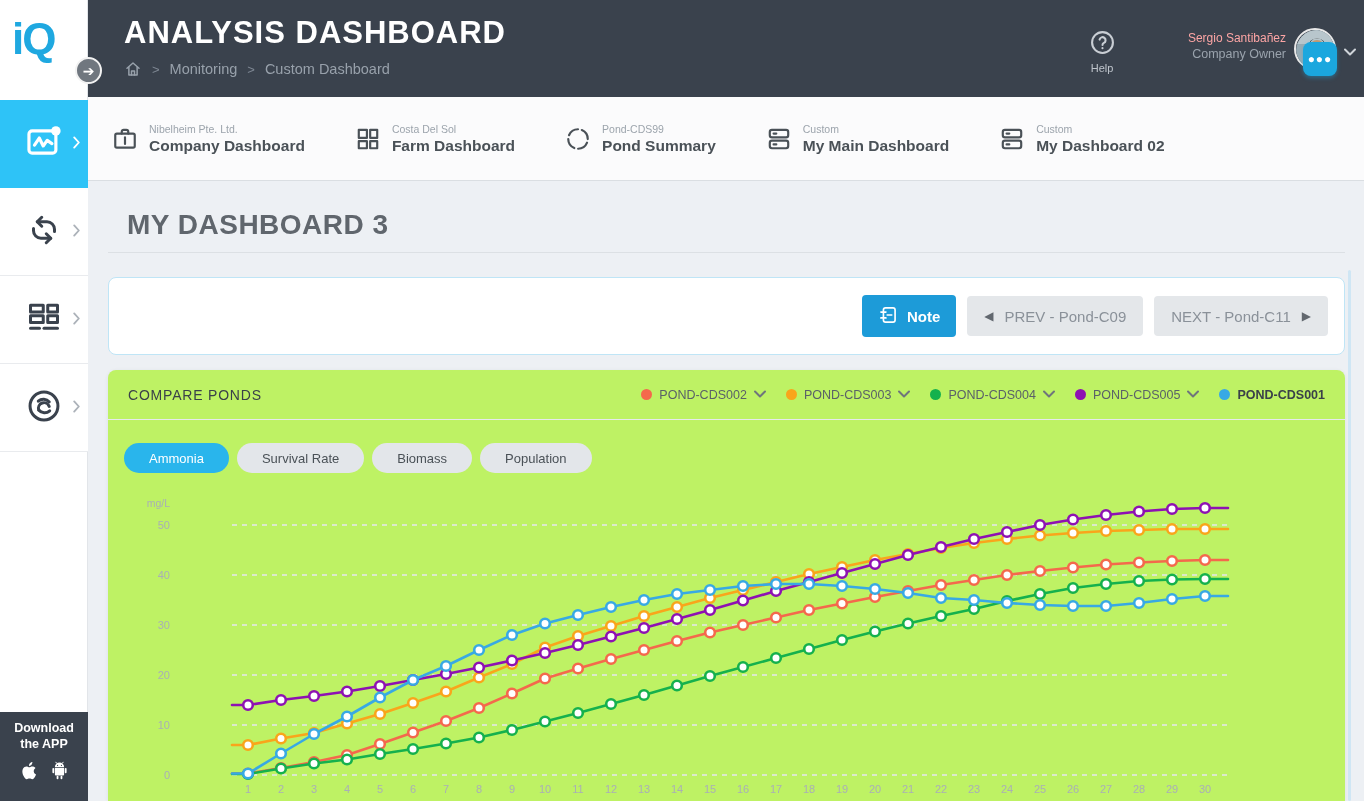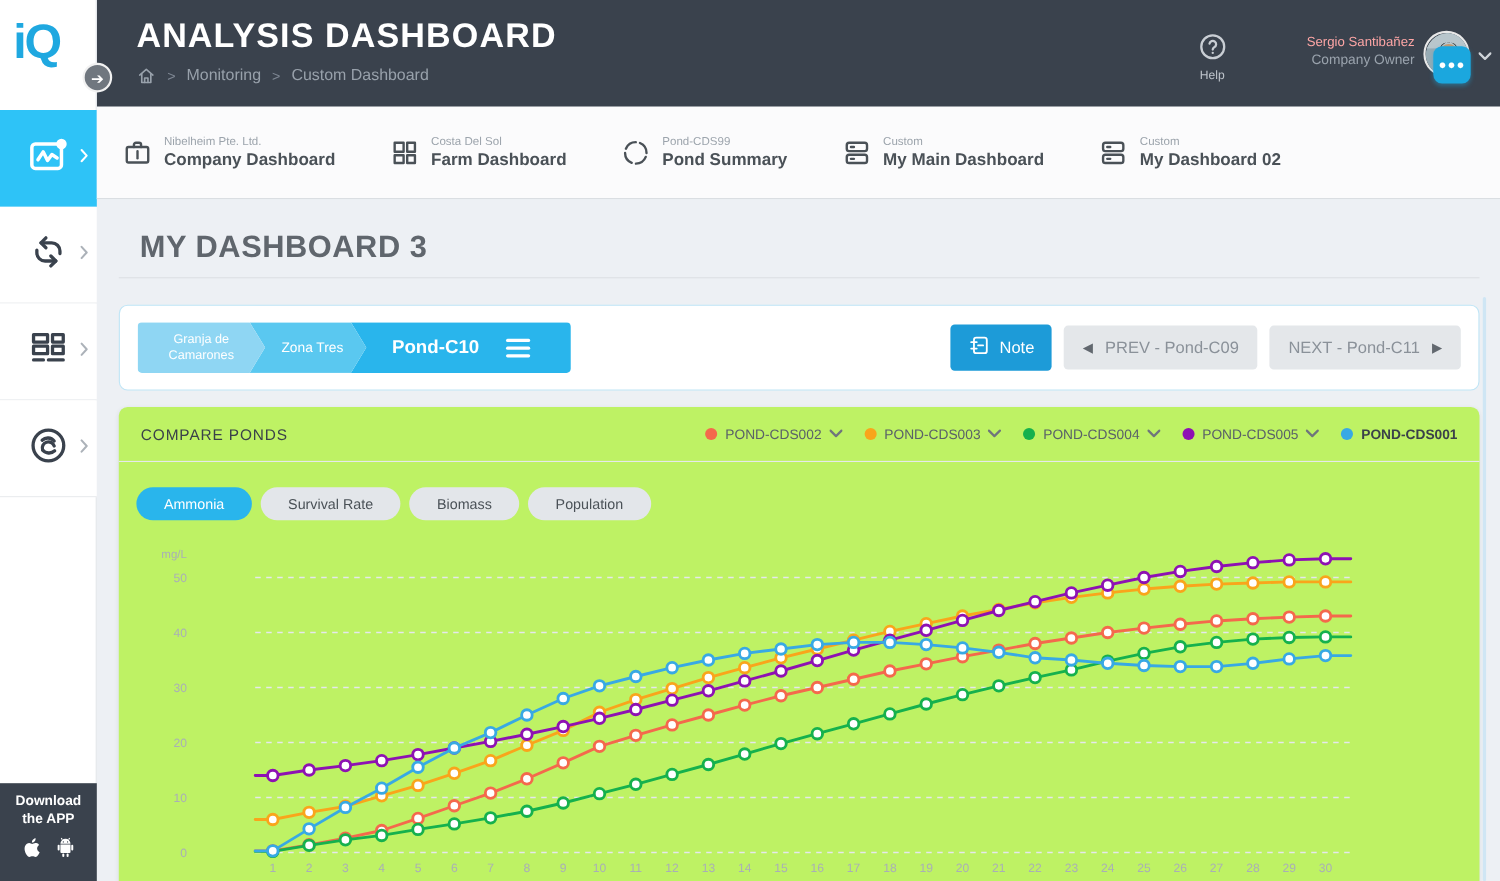--- a/index.html
+++ b/index.html
@@ -49,21 +49,21 @@
   .chips{display:flex;align-items:center;}
   .chip{height:46px;display:flex;flex-direction:column;justify-content:center;align-items:center;color:#fff;text-align:center;cursor:pointer;}
   .chip-1{width:116px;background:#8FD6F3;font-size:11.5px;line-height:1.25;z-index:3;clip-path:polygon(0 0,calc(100% - 14px) 0,100% 50%,calc(100% - 14px) 100%,0 100%);border-radius:4px 0 0 4px;}
   .chip-2{width:106px;margin-left:-14px;background:#5AC8F0;font-size:12.5px;z-index:2;clip-path:polygon(0 0,calc(100% - 14px) 0,100% 50%,calc(100% - 14px) 100%,0 100%,14px 50%);padding-left:8px;}
   .chip-3{width:200px;margin-left:-14px;background:#29B5EC;font-size:17px;font-weight:bold;z-index:1;clip-path:polygon(0 0,100% 0,100% 100%,0 100%,14px 50%);flex-direction:row;gap:24px;border-radius:0 4px 4px 0;}
   .burger{display:inline-flex;flex-direction:column;gap:4px;}
   .burger i{display:block;width:22px;height:3px;background:#fff;border-radius:2px;}
   .cycle-select{margin-left:12px;height:46px;width:112px;border:1px solid #C9CED4;border-radius:4px;background:#fff;display:flex;align-items:center;justify-content:center;gap:14px;font-size:14px;color:#4A5157;cursor:pointer;}
   .cycle-select .caret{color:#555C63;margin-top:2px;}
   .pond-spacer{flex:1;}
-  .note-btn{height:42px;padding:0 16px;background:#1D9BD8;border-radius:4px;color:#fff;font-size:15px;font-weight:normal;display:flex;align-items:center;gap:9px;cursor:pointer;}
+  .note-btn{height:42px;padding:0 16px;background:#1D9BD8;border-radius:4px;color:#fff;font-size:15px;font-weight:bold;display:flex;align-items:center;gap:9px;cursor:pointer;}
   .nav-btn{height:40px;margin-left:11px;padding:0 17px;background:#E4E7EA;border-radius:4px;color:#8A9199;font-size:15px;display:flex;align-items:center;gap:11px;cursor:pointer;}
   .nav-btn .arr{color:#62686F;font-size:12px;}
 
   
   .compare-card{position:absolute;left:108px;top:370px;width:1237px;height:431px;background:#bef264;border-radius:8px 8px 0 0;box-shadow:0 1px 4px rgba(40,50,60,.08);}
   .compare-head{height:50px;border-bottom:1px solid #E6E9EC;display:flex;align-items:center;padding:0 20px;}
   .compare-title{font-size:14px;color:#3A4149;letter-spacing:0.8px;}
   .legend{margin-left:auto;display:flex;align-items:center;gap:20px;}
   .legend-item{display:flex;align-items:center;gap:7px;font-size:12.5px;color:#5A6168;cursor:pointer;}
   .legend-item .dot{width:11px;height:11px;border-radius:50%;}
@@ -268,36 +268,20 @@
        <div class="lab">My Dashboard 02</div>
      </span>
    </div>
     </div>
   <div class="more-btn">●●●</div>
 
   <div class="page-title">MY DASHBOARD 3</div>
   <div class="title-rule"></div>
 
   <div class="pond-card">
-    <div class="chips" id="chips-mount">
-        <div class="chip chip-1">
-          <span>Granja de<br>Camarones</span>
-        </div>
-        <div class="chip chip-2">
-          <span>Zona Tres</span>
-        </div>
-        <div class="chip chip-3">
-      <span>Pond-C10</span>
-      <span class="burger">
-            <i></i>
-            <i></i>
-            <i></i>
-          </span>
-    </div>
-      </div>
     <div class="pond-spacer"></div>
     <div class="note-btn">
       <span id="note-icon-mount"><svg width="20" height="20" viewBox="0 0 24 24" fill="none" stroke="currentColor" stroke-width="2" stroke-linecap="round" stroke-linejoin="round">
             <rect x="6.5" y="3.5" width="14" height="17" rx="2.5"></rect>
             <line x1="3.5" y1="8.5" x2="9.5" y2="8.5"></line>
             <line x1="3.5" y1="15.5" x2="9.5" y2="15.5"></line>
             <line x1="11" y1="12" x2="16.5" y2="12"></line>
           </svg></span>
       <span>Note</span>
     </div>

